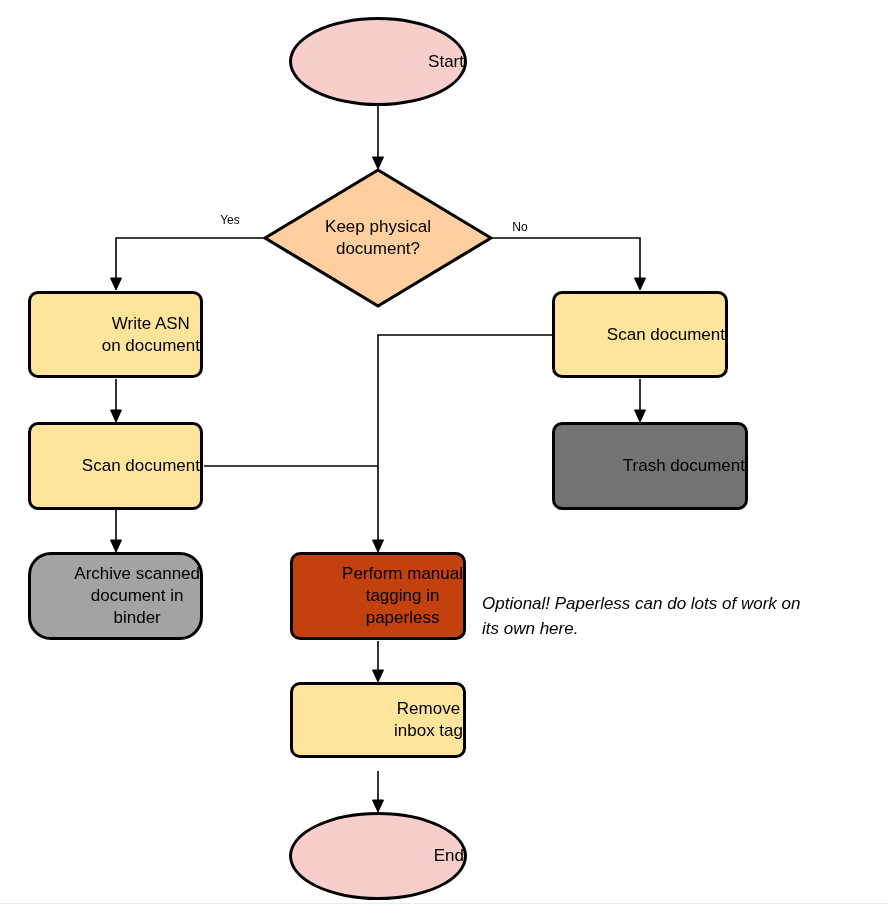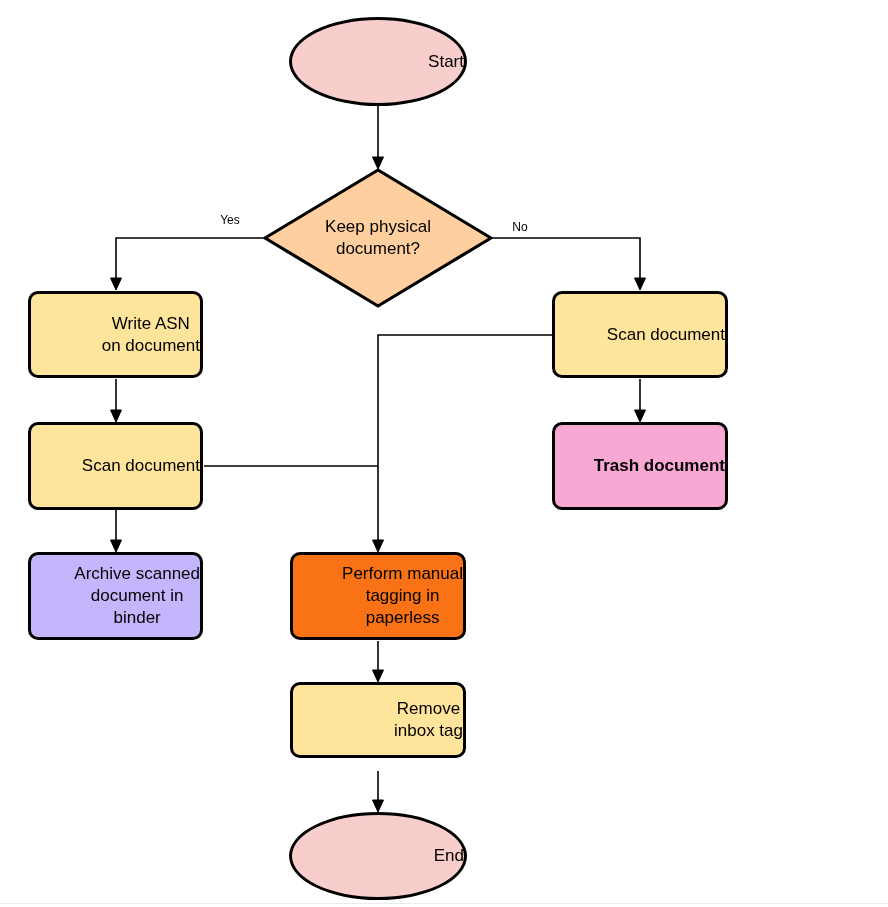--- a/index.html
+++ b/index.html
@@ -141,44 +141,48 @@
     <div>
       <span class="ln">Write ASN</span>
       <span class="ln">on document</span>
     </div>
   </div>
 
   <div class="node process" style="left: 28px; top: 422px; width: 175px; height: 88px; background-color: rgb(255, 228, 156);">
     <span>Scan document</span>
   </div>
 
-  <div class="node process" style="left: 28px; top: 552px; width: 175px; height: 88px; background-color: #c4b5fd;">
+  <div class="node process" style="left: 28px; top: 552px; width: 175px; height: 88px; background-color: #a3a3a3; border-radius: 23px;">
     <div>
       <span class="ln">Archive scanned</span>
       <span class="ln">document in</span>
       <span class="ln">binder</span>
     </div>
   </div>
 
   <div class="node process" style="left: 552px; top: 291px; width: 176px; height: 87px; background-color: rgb(255, 228, 156);">
     <span>Scan document</span>
   </div>
 
-  <div class="node process" style="left: 552px; top: 422px; width: 176px; height: 88px; background-color: #f9a8d4; font-weight: bold;">
+  <div class="node process" style="left: 552px; top: 422px; width: 196px; height: 88px; background-color: #737373;">
     <span>Trash document</span>
   </div>
 
-  <div class="node process" style="left: 290px; top: 552px; width: 176px; height: 88px; background-color: #f97316;">
+  <div class="node process" style="left: 290px; top: 552px; width: 176px; height: 88px; background-color: #c2410c;">
     <div>
       <span class="ln">Perform manual</span>
       <span class="ln">tagging in</span>
       <span class="ln">paperless</span>
     </div>
   </div>
 
+  <div class="annotation" style="left:482px; top:591px; width:406px;">
+    <span class="ln">Optional! Paperless can do lots of work on</span>
+    <span class="ln">its own here.</span>
+  </div>
 
   <div class="node process" style="left: 290px; top: 682px; width: 176px; height: 76px; background-color: rgb(255, 228, 156);">
     <div>
       <span class="ln">Remove</span>
       <span class="ln">inbox tag</span>
     </div>
   </div>
 
   <div class="node terminal" style="left: 289px; top: 812px; width: 178px; height: 88px; background-color: rgb(248, 206, 204);">
     <span>End</span>

